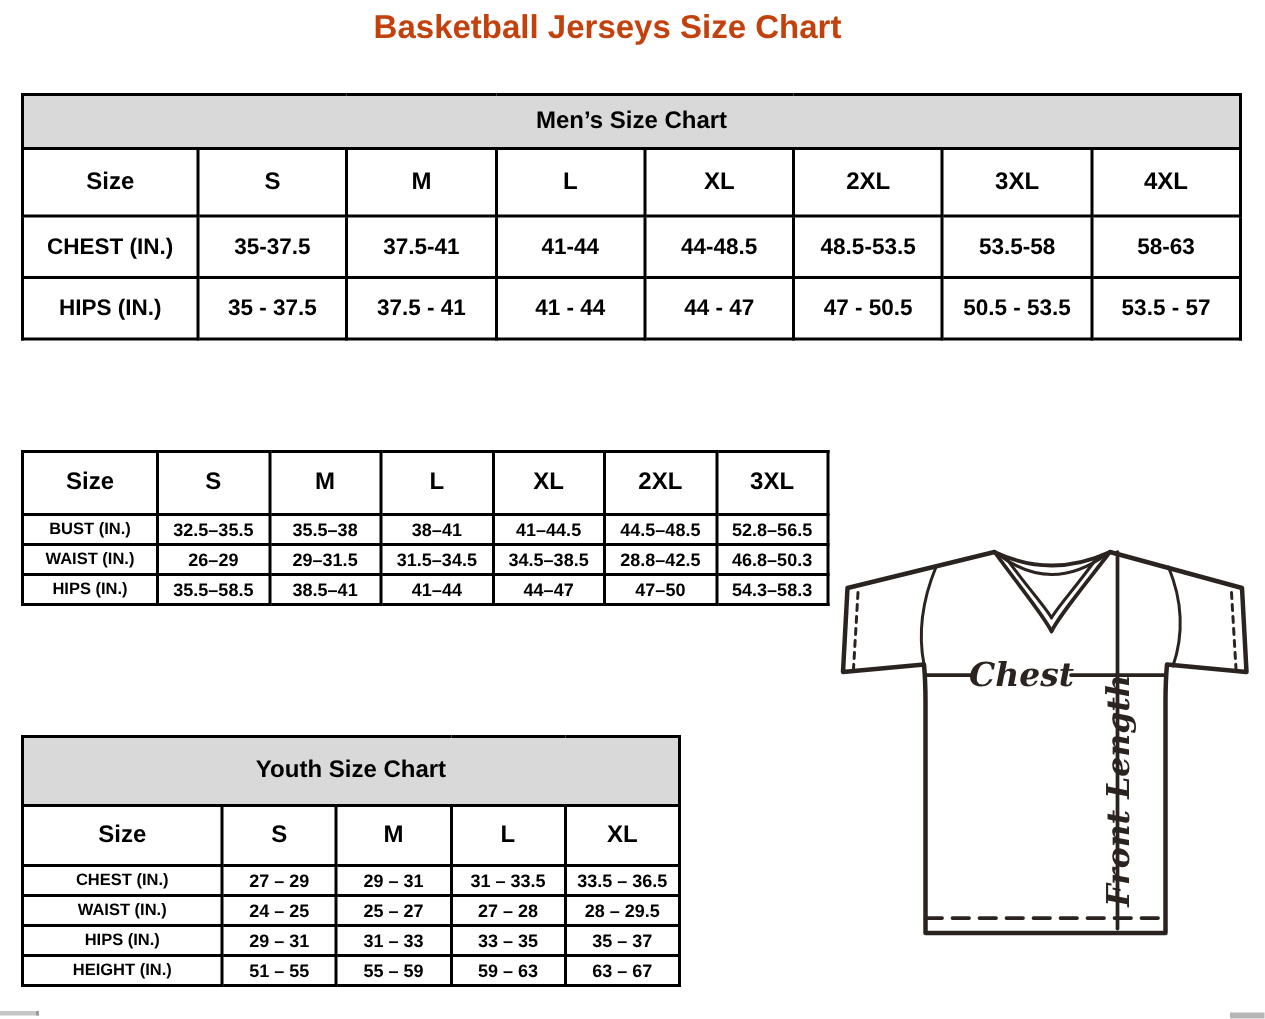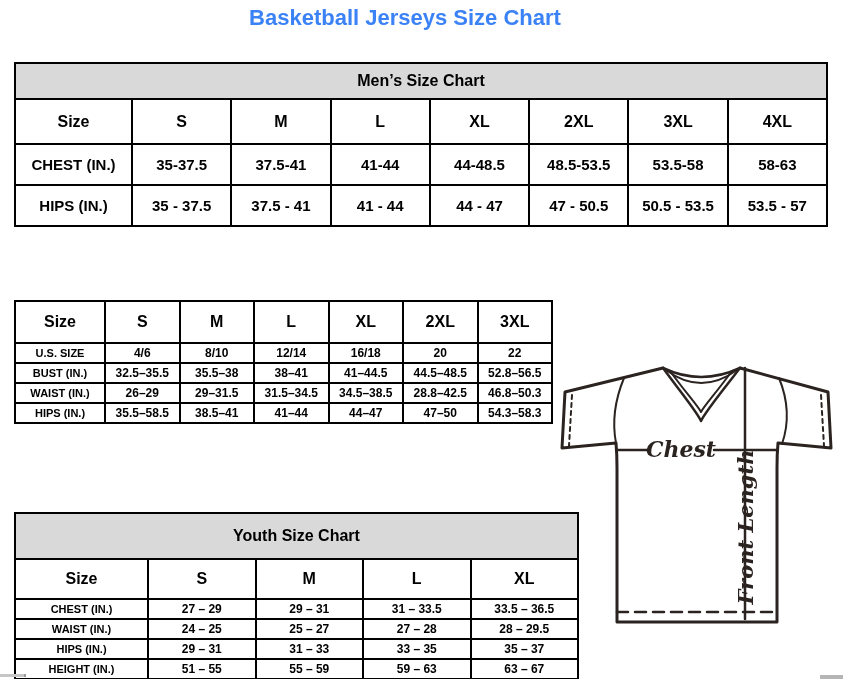--- a/index.html
+++ b/index.html
@@ -3,21 +3,21 @@
 <meta charset="utf-8">
 <style>
   html,body{margin:0;padding:0;}
   body{
     width:843px;height:679px;position:relative;overflow:hidden;
     background:#ffffff;color:#000;
     font-family:"Liberation Sans", sans-serif;
   }
   .page-title{
     position:absolute;top:5px;left:0;width:810px;text-align:center;
-    font-size:22px;font-weight:bold;color:#3b82f6;
+    font-size:22px;font-weight:bold;color:#c2410c;
   }
   .tbl{position:absolute;}
   .tbl table{border-collapse:collapse;table-layout:fixed;}
   .tbl th,.tbl td{
     border:2px solid #000;text-align:center;vertical-align:middle;
     font-weight:bold;padding:0;overflow:hidden;white-space:nowrap;
   }
   .tbl .hdr th{background:#d9d9d9;font-size:16px;}
   
   .mens{left:14px;top:62px;}
@@ -29,21 +29,21 @@
   
   .womens{left:14px;top:300px;}
   .womens table{width:539px;}
   .womens col.c0{width:90px;}
   .womens .hdr th{height:36px;}
   .womens .szrow td{height:40px;font-size:16px;}
   .womens .smallrow td{height:18px;font-size:12px;}
   .womens .smallrow td.lbl{font-size:11px;}
   
   .youth{left:14px;top:490px;}
-  .youth table{width:565px;margin-top:22px;}
+  .youth table{width:440px;}
   .youth col.c0{width:133px;}
   .youth .hdr th{height:44px;}
   .youth .szrow td{height:38px;font-size:16px;}
   .youth .smallrow td{height:18px;font-size:12px;}
   .youth .smallrow td.lbl{font-size:11px;}
   
   .jersey{position:absolute;left:550px;top:362px;width:293px;height:300px;}
   .jersey text{
     font-family:"DejaVu Serif","Liberation Serif",serif;
     font-style:italic;font-weight:bold;fill:#2b2320;
@@ -121,29 +121,20 @@
       </colgroup>
   <tbody>
   <tr class="szrow">
     <td>Size</td>
     <td>S</td>
     <td>M</td>
     <td>L</td>
     <td>XL</td>
     <td>2XL</td>
     <td>3XL</td>
-  </tr>
-  <tr class="smallrow">
-    <td class="lbl">U.S. SIZE</td>
-    <td>4/6</td>
-    <td>8/10</td>
-    <td>12/14</td>
-    <td>16/18</td>
-    <td>20</td>
-    <td>22</td>
   </tr>
   <tr class="smallrow">
     <td class="lbl">BUST (IN.)</td>
     <td>32.5–35.5</td>
     <td>35.5–38</td>
     <td>38–41</td>
     <td>41–44.5</td>
     <td>44.5–48.5</td>
     <td>52.8–56.5</td>
   </tr>

